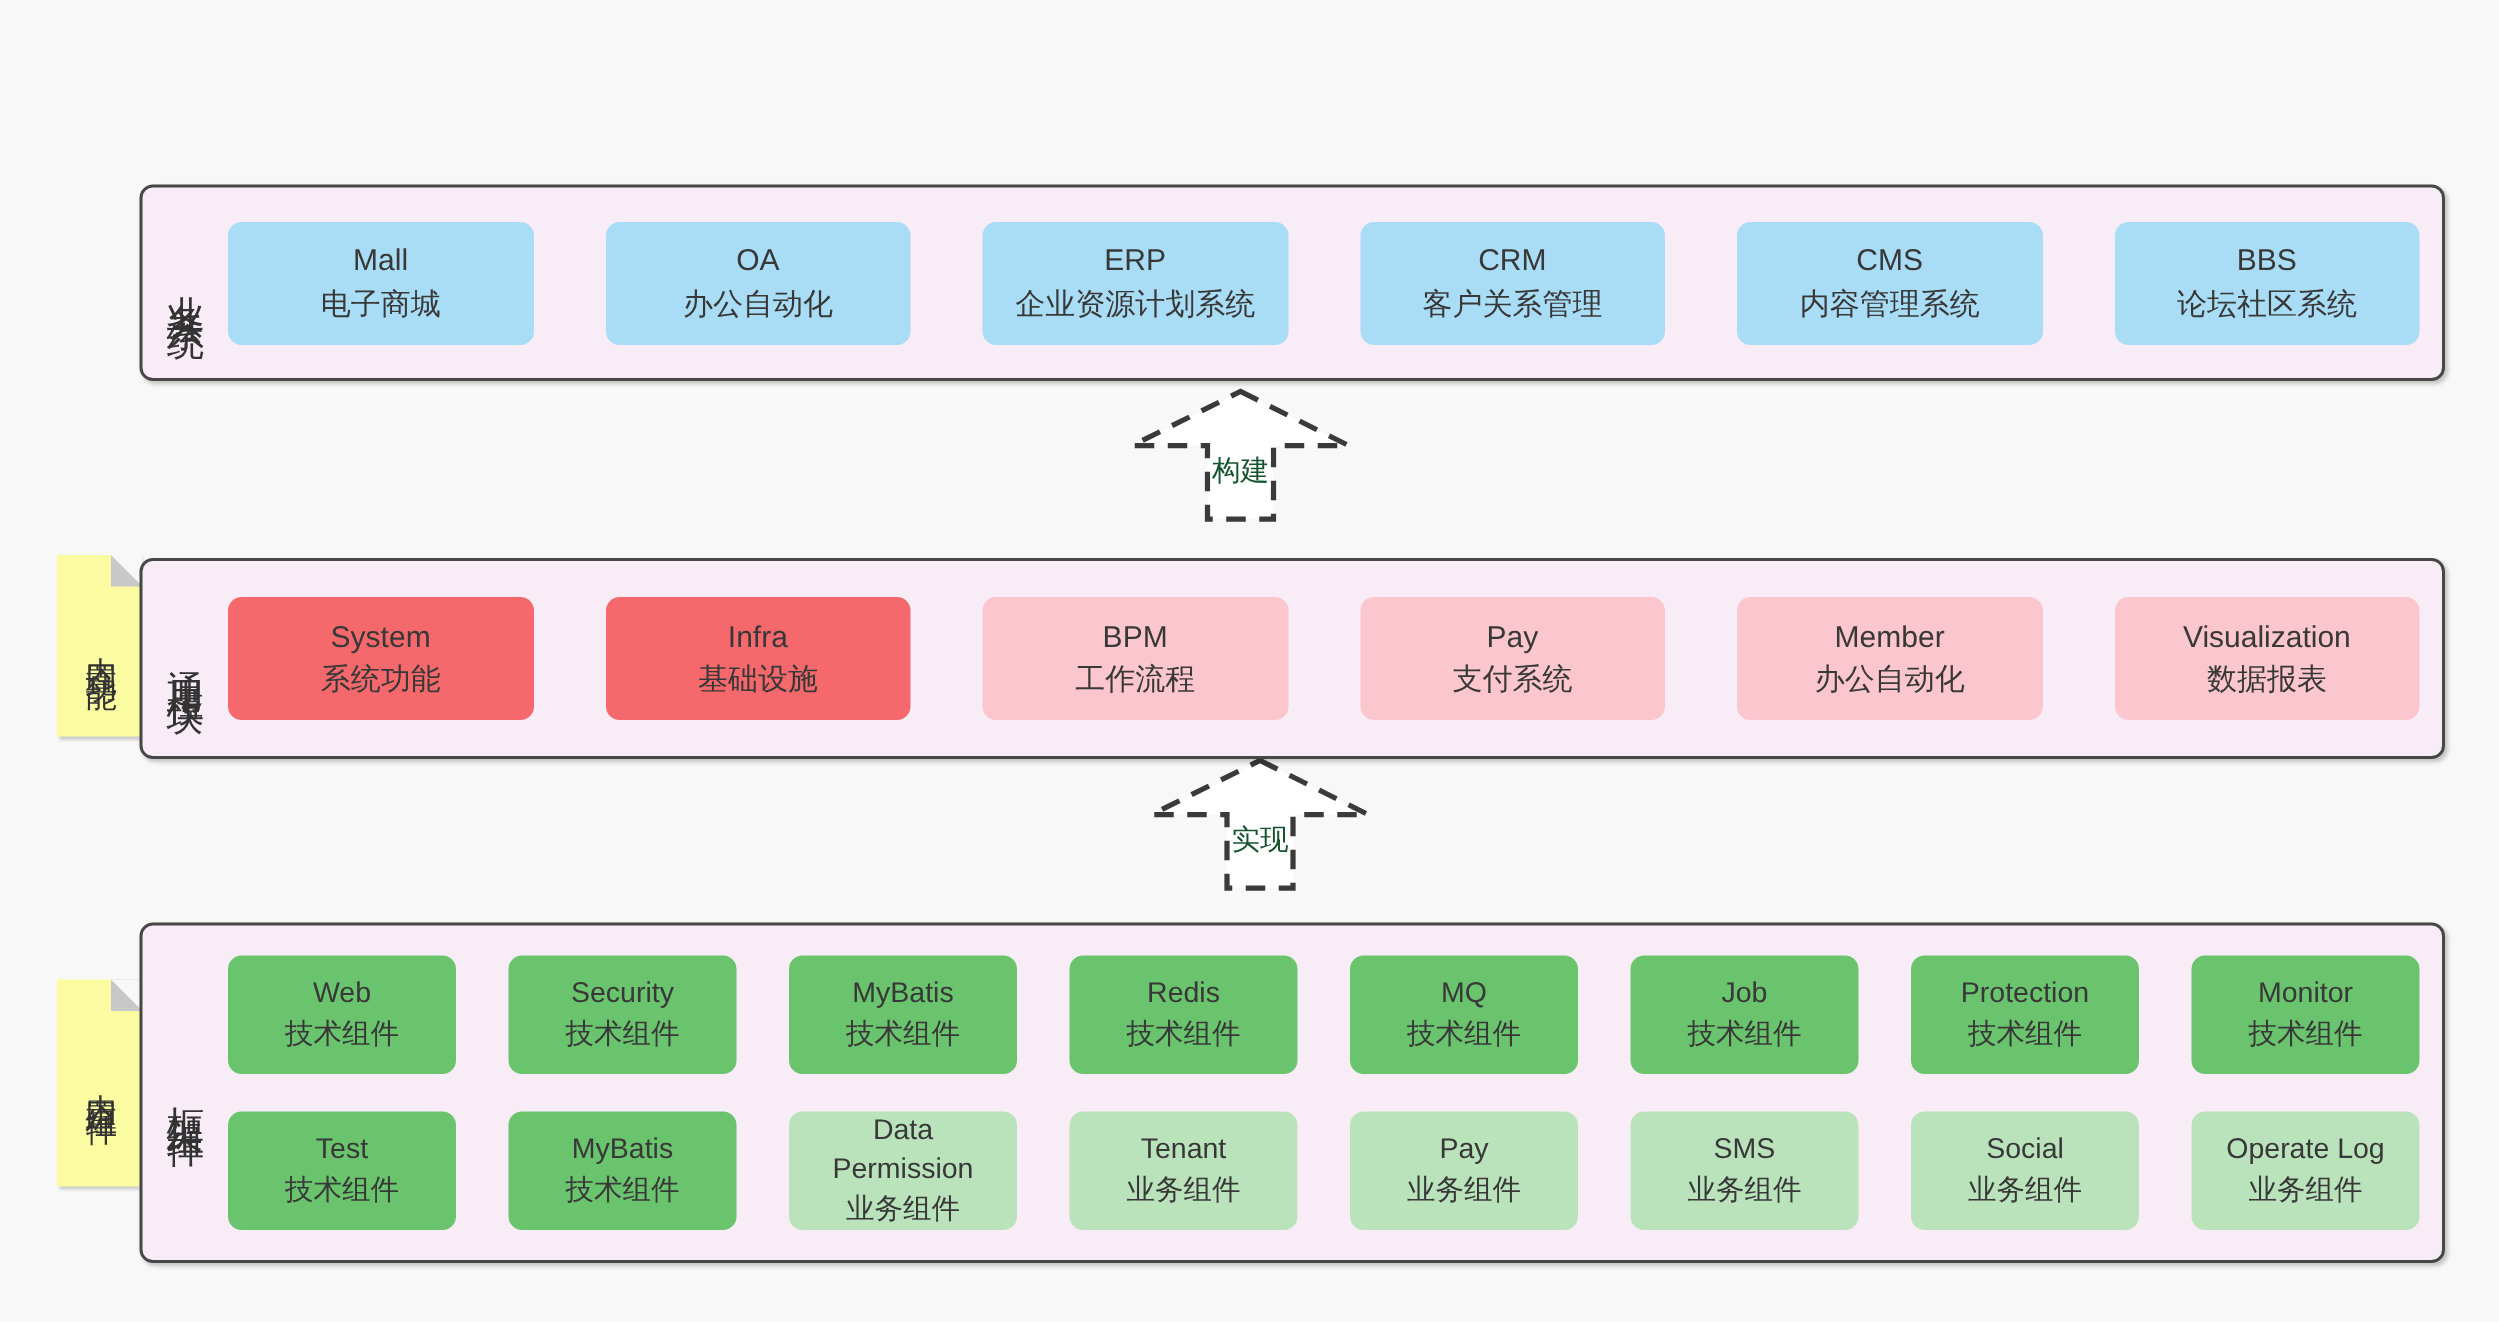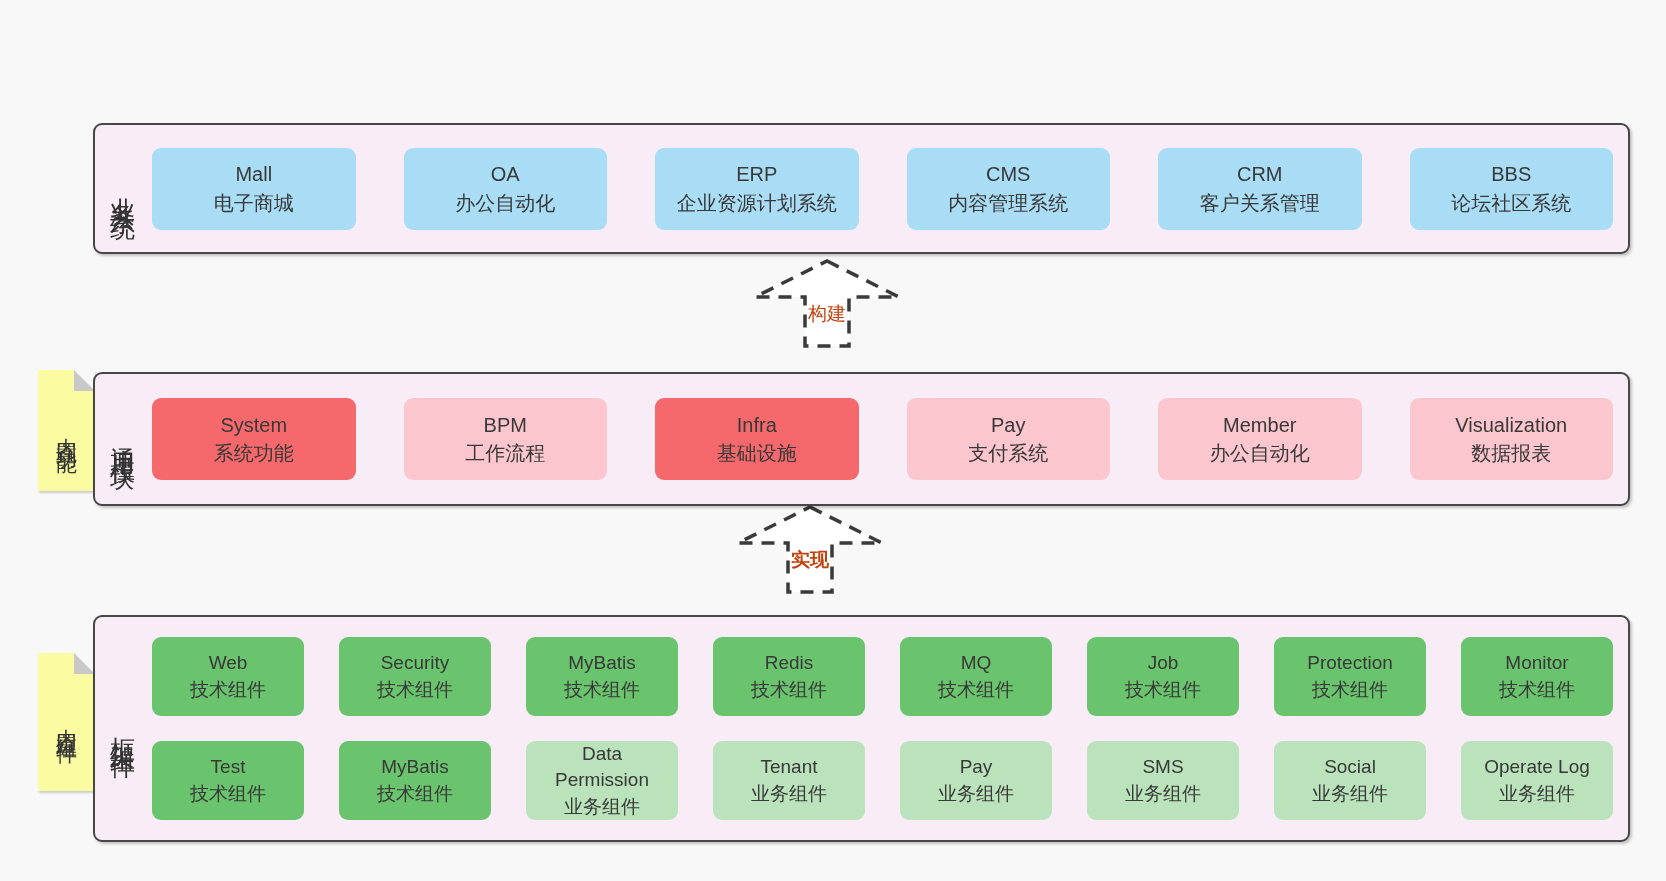--- a/index.html
+++ b/index.html
@@ -55,25 +55,25 @@
   .band-3 .box{height:79px;font-size:19px;line-height:1.38;}
   .variant-blue{background:var(--blue);}
   .variant-red{background:var(--red);}
   .variant-pink{background:var(--pink);}
   .variant-green{background:var(--green);}
   .variant-lightgreen{background:var(--lightgreen);}
 
   
   .arrow{position:absolute;width:150px;height:93px;z-index:1;}
   .arrow-1{left:752px;top:257px;}
-  .arrow-2{left:735px;top:503px;font-weight:bold;}
+  .arrow-2{left:765px;top:503px;}
   .arrow svg{position:absolute;inset:0;}
   .arrow-label{
     position:absolute;left:50%;top:44px;transform:translateX(-50%);
-    font-size:19px;color:#c2410c;background:#fff;padding:0 1px;white-space:nowrap;
+    font-size:19px;color:#14532d;background:#fff;padding:0 1px;white-space:nowrap;
   }
 
   
   .note{
     position:absolute;left:38px;width:57px;background:var(--note);
     box-shadow:1px 2px 2px rgba(0,0,0,.18);
     display:flex;align-items:center;justify-content:center;
     z-index:1;
   }
   .note-1{top:370px;height:121px;}
@@ -103,26 +103,26 @@
           </div>
           <div class="box variant-blue">
             <span>OA</span>
             <span>办公自动化</span>
           </div>
           <div class="box variant-blue">
             <span>ERP</span>
             <span>企业资源计划系统</span>
           </div>
           <div class="box variant-blue">
+            <span>CRM</span>
+            <span>客户关系管理</span>
+          </div>
+          <div class="box variant-blue">
             <span>CMS</span>
             <span>内容管理系统</span>
-          </div>
-          <div class="box variant-blue">
-            <span>CRM</span>
-            <span>客户关系管理</span>
           </div>
           <div class="box variant-blue">
             <span>BBS</span>
             <span>论坛社区系统</span>
           </div>
         </div>
       </div>
   </section>
 
   <div class="arrow arrow-1">
@@ -138,27 +138,27 @@
   </div>
 
   <section class="band band-2">
     <div class="band-label">通用模块</div>
     <div class="band-rows">
         <div class="band-row">
           <div class="box variant-red">
             <span>System</span>
             <span>系统功能</span>
           </div>
-          <div class="box variant-pink">
-            <span>BPM</span>
-            <span>工作流程</span>
-          </div>
           <div class="box variant-red">
             <span>Infra</span>
             <span>基础设施</span>
+          </div>
+          <div class="box variant-pink">
+            <span>BPM</span>
+            <span>工作流程</span>
           </div>
           <div class="box variant-pink">
             <span>Pay</span>
             <span>支付系统</span>
           </div>
           <div class="box variant-pink">
             <span>Member</span>
             <span>办公自动化</span>
           </div>
           <div class="box variant-pink">

